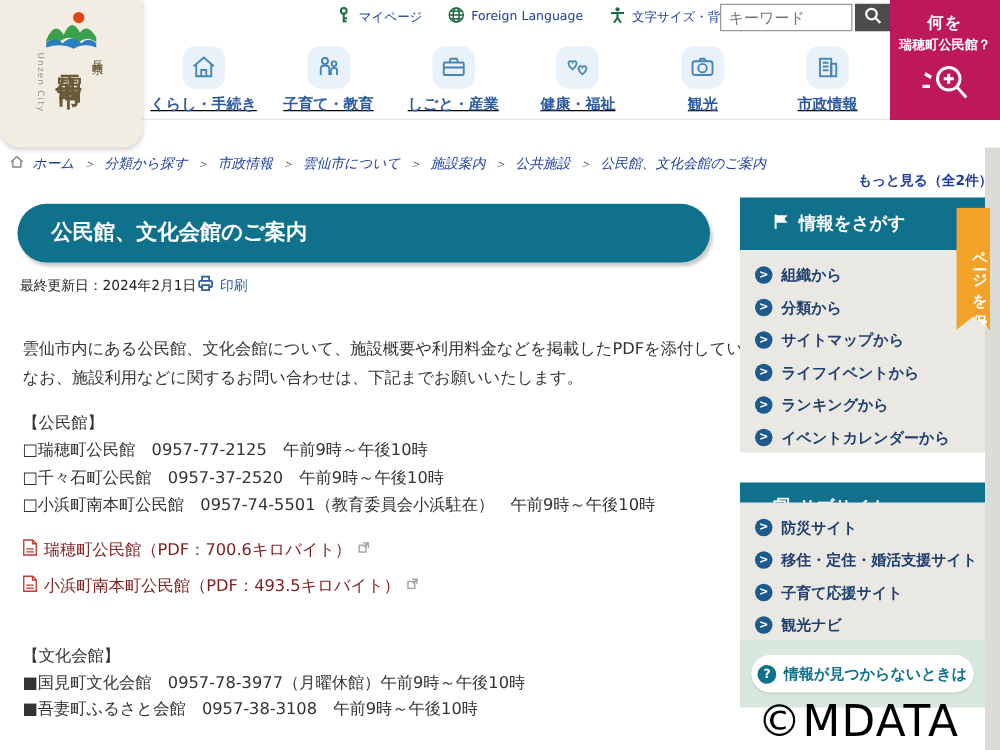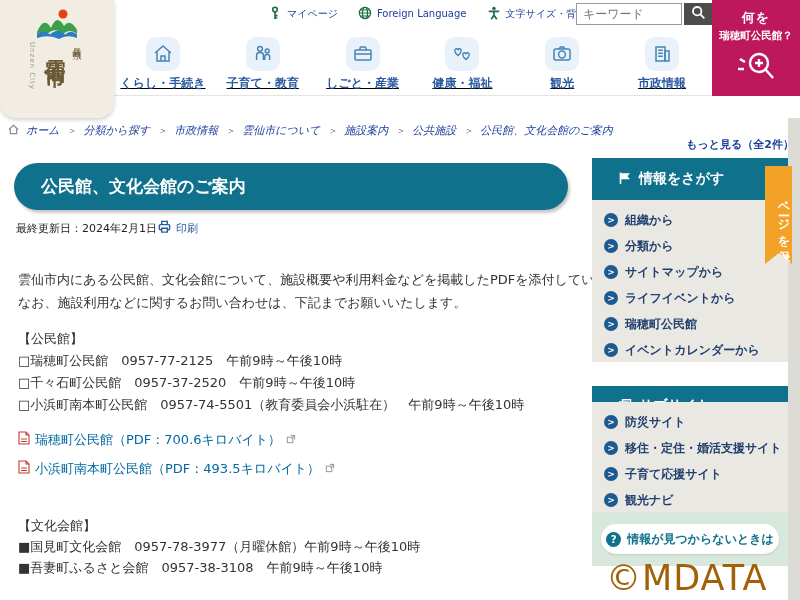--- a/index.html
+++ b/index.html
@@ -33,40 +33,40 @@
   .crumb { color:#1e3e9c; cursor:pointer; }
   .sep { color:#555; font-size:10px; }
   
   .title-banner { position:absolute; left:14px; top:163px; width:554px; height:47px; background:#10718d; border-radius:26px; box-shadow:2px 3px 3px rgba(0,0,0,.22); color:#fff; font-size:17px; font-weight:bold; line-height:47px; padding-left:27px; }
   .updated-row { position:absolute; left:16px; top:219px; display:flex; align-items:center; gap:0; font-size:11px; color:#222; }
   .print-link { display:flex; align-items:center; gap:4px; font-size:11px; color:#2b5aa0; cursor:pointer; }
   .content { position:absolute; left:18px; top:268px; width:566px; font-size:13px; color:#333; }
   .content p.intro { line-height:23px; white-space:nowrap; }
   .h-section { margin-top:14px; line-height:22px; }
   .fac-line { line-height:22px; white-space:nowrap; }
-  .pdf-row { display:flex; align-items:center; gap:5px; margin-top:10px; height:19px; color:#0369a1; cursor:pointer; white-space:nowrap; }
+  .pdf-row { display:flex; align-items:center; gap:5px; margin-top:10px; height:19px; color:#7f1d1d; cursor:pointer; white-space:nowrap; }
   .pdf-row:first-of-type { margin-top:0; }
   .pdf-block { margin-top:14px; }
   .bunka-block { margin-top:37px; }
   
   .side-more { position:absolute; left:592px; top:137px; width:202px; text-align:right; font-size:11px; font-weight:bold; color:#1e3e9c; cursor:pointer; }
   .side-h { position:absolute; left:592px; width:196px; background:#10718d; color:#fff; display:flex; align-items:center; gap:7px; padding-left:26px; font-size:14px; font-weight:bold; }
   .side-h1 { top:158px; height:42px; }
   .side-h2 { top:362px; height:40px;margin-top:24px; }
   .side-list { position:absolute; left:592px; width:196px; background:#eae8e3; padding-top:7px; }
   .side-list1 { top:200px; height:162px; }
   .side-list2 { top:402px; height:110px; }
   .side-item { height:26px; display:flex; align-items:center; gap:7px; padding-left:12px; font-size:12px; font-weight:bold; color:#21406e; cursor:pointer; white-space:nowrap; }
   .arrow-ic { width:14px; height:14px; min-width:14px; border-radius:50%; background:#1c5a8f; color:#fff; font-size:9px; font-weight:bold; display:flex; align-items:center; justify-content:center; line-height:1; }
   .ribbon { position:absolute; left:765px; top:166px; width:27px; height:98px; background:#f2a227; z-index:7; color:#fff; font-size:12px; font-weight:bold; writing-mode:vertical-rl; letter-spacing:2px; display:flex; justify-content:center; padding-top:9px; clip-path:polygon(0 0,100% 0,100% 100%,50% 89%,0 100%); cursor:pointer; }
   .side-green { position:absolute; left:592px; top:512px; width:196px; height:54px; background:#d9e8dd; display:flex; align-items:center; justify-content:center; }
   .help-btn { width:178px; height:30px; background:#fff; border-radius:16px; display:flex; align-items:center; justify-content:center; gap:6px; font-size:12px; font-weight:bold; color:#10718d; box-shadow:0 1px 2px rgba(0,0,0,.12); cursor:pointer; white-space:nowrap; }
   .q-ic { width:15px; height:15px; border-radius:50%; background:#10718d; color:#fff; font-size:10px; font-weight:bold; display:flex; align-items:center; justify-content:center; }
   .right-strip { position:absolute; left:788px; top:118px; width:12px; height:482px; background:#dcdbd6; }
-  .watermark { position:absolute; left:606px; top:558px; font-size:35px; color:#a16207; letter-spacing:1px; z-index:9; }
+  .watermark { position:absolute; left:606px; top:558px; font-size:35px; color:#000000; letter-spacing:1px; z-index:9; }
 </style>
 </head>
 <body>
 
 <div class="header">
   <div class="topbar">
     <div class="toplink">
       <span><svg width="14" height="14" viewBox="0 0 14 14" fill="none" stroke="#1c6b41" stroke-width="1.6">
             <circle cx="7" cy="3.6" r="2.3"></circle>
             <path d="M7 5.9 V13 M7 9.6 H9.6 M7 12 H9.2"></path>
@@ -292,21 +292,21 @@
   <div class="side-item">
       <span class="arrow-ic">&gt;</span>
       <span>サイトマップから</span>
     </div>
   <div class="side-item">
       <span class="arrow-ic">&gt;</span>
       <span>ライフイベントから</span>
     </div>
   <div class="side-item">
       <span class="arrow-ic">&gt;</span>
-      <span>瑞穂町公民館</span>
+      <span>ランキングから</span>
     </div>
   <div class="side-item">
       <span class="arrow-ic">&gt;</span>
       <span>イベントカレンダーから</span>
     </div>
 </div>
 
 <div class="side-h side-h2">
   <span><svg width="14" height="14" viewBox="0 0 14 14" fill="none" stroke="#fff" stroke-width="1.4">
         <rect x="1.5" y="4" width="8.5" height="8"></rect>

